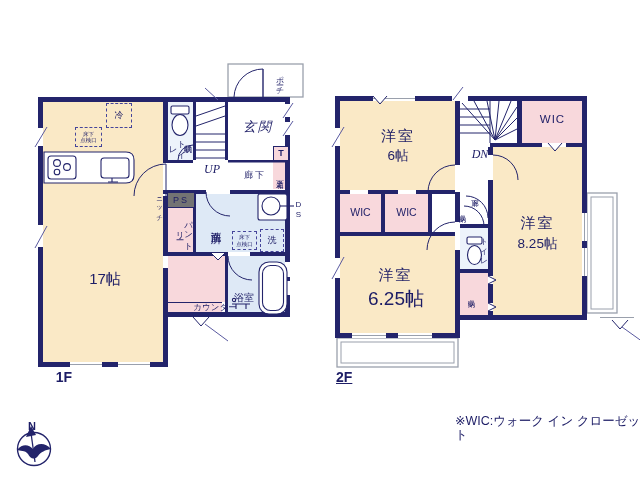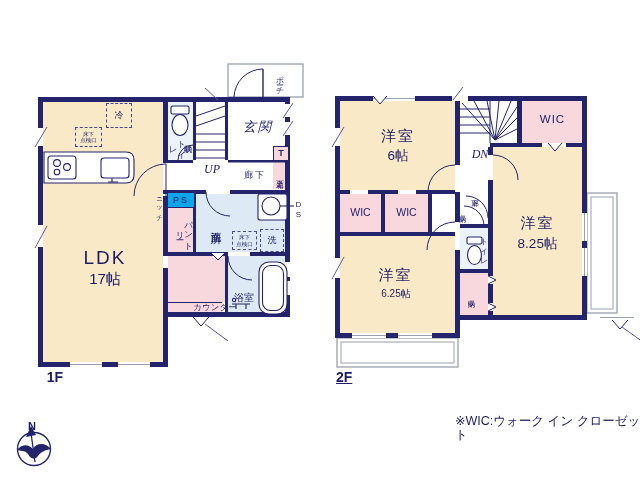--- a/index.html
+++ b/index.html
@@ -2,21 +2,21 @@
 <html><head>
 <meta charset="utf-8">
 <style>
   html,body{margin:0;padding:0;background:#fff;}
   #canvas{position:relative;width:640px;height:480px;background:#fff;overflow:hidden;
           font-family:"Liberation Sans","DejaVu Sans",sans-serif;}
   .room{position:absolute;}
   .lbl{position:absolute;color:#1d1d66;text-align:center;line-height:1.15;white-space:pre-line;}
   .v{writing-mode:vertical-rl;text-orientation:upright;letter-spacing:1px;line-height:1;}
   .dashed{position:absolute;border:1px dashed #45459a;display:flex;align-items:center;justify-content:center;}
-  .boxed{position:absolute;border:1.5px solid #23246b;background:#0ea5e9;display:flex;align-items:center;justify-content:center;}
+  .boxed{position:absolute;border:1.5px solid #23246b;background:#737373;display:flex;align-items:center;justify-content:center;}
   .cream{background:#FAE9C6;}
   .pink{background:#F8D8DC;}
   .blue{background:#DEE9F6;}
   .tblue{background:#EDF3FB;}
   svg{position:absolute;left:0;top:0;}
   .wm{position:absolute;color:#c7c7cf;letter-spacing:.5px;opacity:.9;}
   .italic{font-style:italic;font-family:"Liberation Serif","DejaVu Serif",serif;}
   .b{font-weight:bold;}
 </style>
 </head>
@@ -193,21 +193,20 @@
     </g>
 
     <g>
       <circle cx="34" cy="449" r="16.5" fill="none" stroke="#23246b" stroke-width="1.4"></circle>
       <line x1="35" y1="462" x2="31" y2="433" stroke="#23246b" stroke-width="1.3"></line>
       <polygon points="31,426 26,437 36,435" fill="#23246b"></polygon>
       <path d="M17 450 C 23 443 29 445 33 449 C 36 443 45 442 51 449 C 45 450 41 452 38 456 C 34 461 30 458 28 454 C 25 450 20 451 17 450 Z" fill="#23246b"></path>
     </g>
   </svg>
 
-  <div class="lbl" style="left:72px;top:247px;width:66px;font-size:19px;letter-spacing:2px;">LDK</div>
   <div class="lbl" style="left:72px;top:270px;width:66px;font-size:15px;">17帖</div>
   <div class="dashed" style="left:106px;top:103px;width:24px;height:23px;">
     <span class="lbl" style="position:static;font-size:9px;">冷</span>
   </div>
   <div class="dashed" style="left:75px;top:127px;width:25px;height:18px;">
     <span class="lbl" style="position:static;font-size:5.5px;">床下
 点検口</span>
   </div>
   <div class="lbl v" style="left:169px;top:129px;height:32px;font-size:8.5px;">トイレ</div>
   <div class="lbl v" style="left:183px;top:128px;height:22px;font-size:8px;">収納</div>
@@ -228,34 +227,34 @@
   <div class="lbl v" style="left:294px;top:200px;height:18px;font-size:8px;">DS</div>
   <div class="dashed" style="left:232px;top:231px;width:23px;height:17px;">
     <span class="lbl" style="position:static;font-size:5.5px;">床下
 点検口</span>
   </div>
   <div class="dashed" style="left:260px;top:229px;width:22px;height:21px;">
     <span class="lbl" style="position:static;font-size:9px;">洗</span>
   </div>
   <div class="lbl" style="left:228px;top:292px;width:32px;font-size:10px;">浴室</div>
   <div class="lbl" style="left:184px;top:303px;width:62px;font-size:8.5px;">カウンター</div>
-  <div class="lbl b" style="left:38px;top:369px;width:34px;font-size:14px;text-align:center;">1F</div>
+  <div class="lbl b" style="left:38px;top:369px;width:34px;font-size:14px;text-align:right;">1F</div>
 
   <div class="lbl" style="left:372px;top:127px;width:52px;font-size:15px;letter-spacing:2px;">洋室</div>
   <div class="lbl" style="left:376px;top:148px;width:44px;font-size:13.5px;">6帖</div>
   <div class="lbl" style="left:525px;top:113px;width:55px;font-size:11.5px;letter-spacing:1px;">WIC</div>
   <div class="lbl italic" style="left:465px;top:148px;width:30px;font-size:12px;">DN</div>
   <div class="lbl v" style="left:471px;top:182px;height:24px;font-size:7.5px;">廊下</div>
   <div class="lbl v" style="left:459px;top:198px;height:24px;font-size:7px;">収納</div>
   <div class="lbl" style="left:510px;top:214px;width:55px;font-size:15px;letter-spacing:2px;">洋室</div>
   <div class="lbl" style="left:505px;top:236px;width:65px;font-size:13.5px;">8.25帖</div>
   <div class="lbl" style="left:340px;top:206px;width:41px;font-size:10.5px;">WIC</div>
   <div class="lbl" style="left:385px;top:206px;width:43px;font-size:10.5px;">WIC</div>
   <div class="lbl" style="left:368px;top:266px;width:55px;font-size:15px;letter-spacing:2px;">洋室</div>
-  <div class="lbl" style="left:365px;top:288px;width:62px;font-size:10px;">6.25帖</div>
+  <div class="lbl" style="left:365px;top:288px;width:62px;font-size:19px;">6.25帖</div>
   <div class="lbl v" style="left:480px;top:232px;height:30px;font-size:7.5px;">トイレ</div>
   <div class="lbl v" style="left:468px;top:284px;height:22px;font-size:7px;">収納</div>
   <div class="lbl b" style="left:336px;top:369px;width:34px;font-size:14px;text-align:left;text-decoration:underline;">2F</div>
 
   <div class="lbl b" style="left:24px;top:420px;width:16px;font-size:11px;">N</div>
   <div class="lbl" style="left:455px;top:414px;width:190px;font-size:12.5px;text-align:left;">※WIC:ウォーク イン クローゼット</div>
 
 </div>
 
 </body></html>

